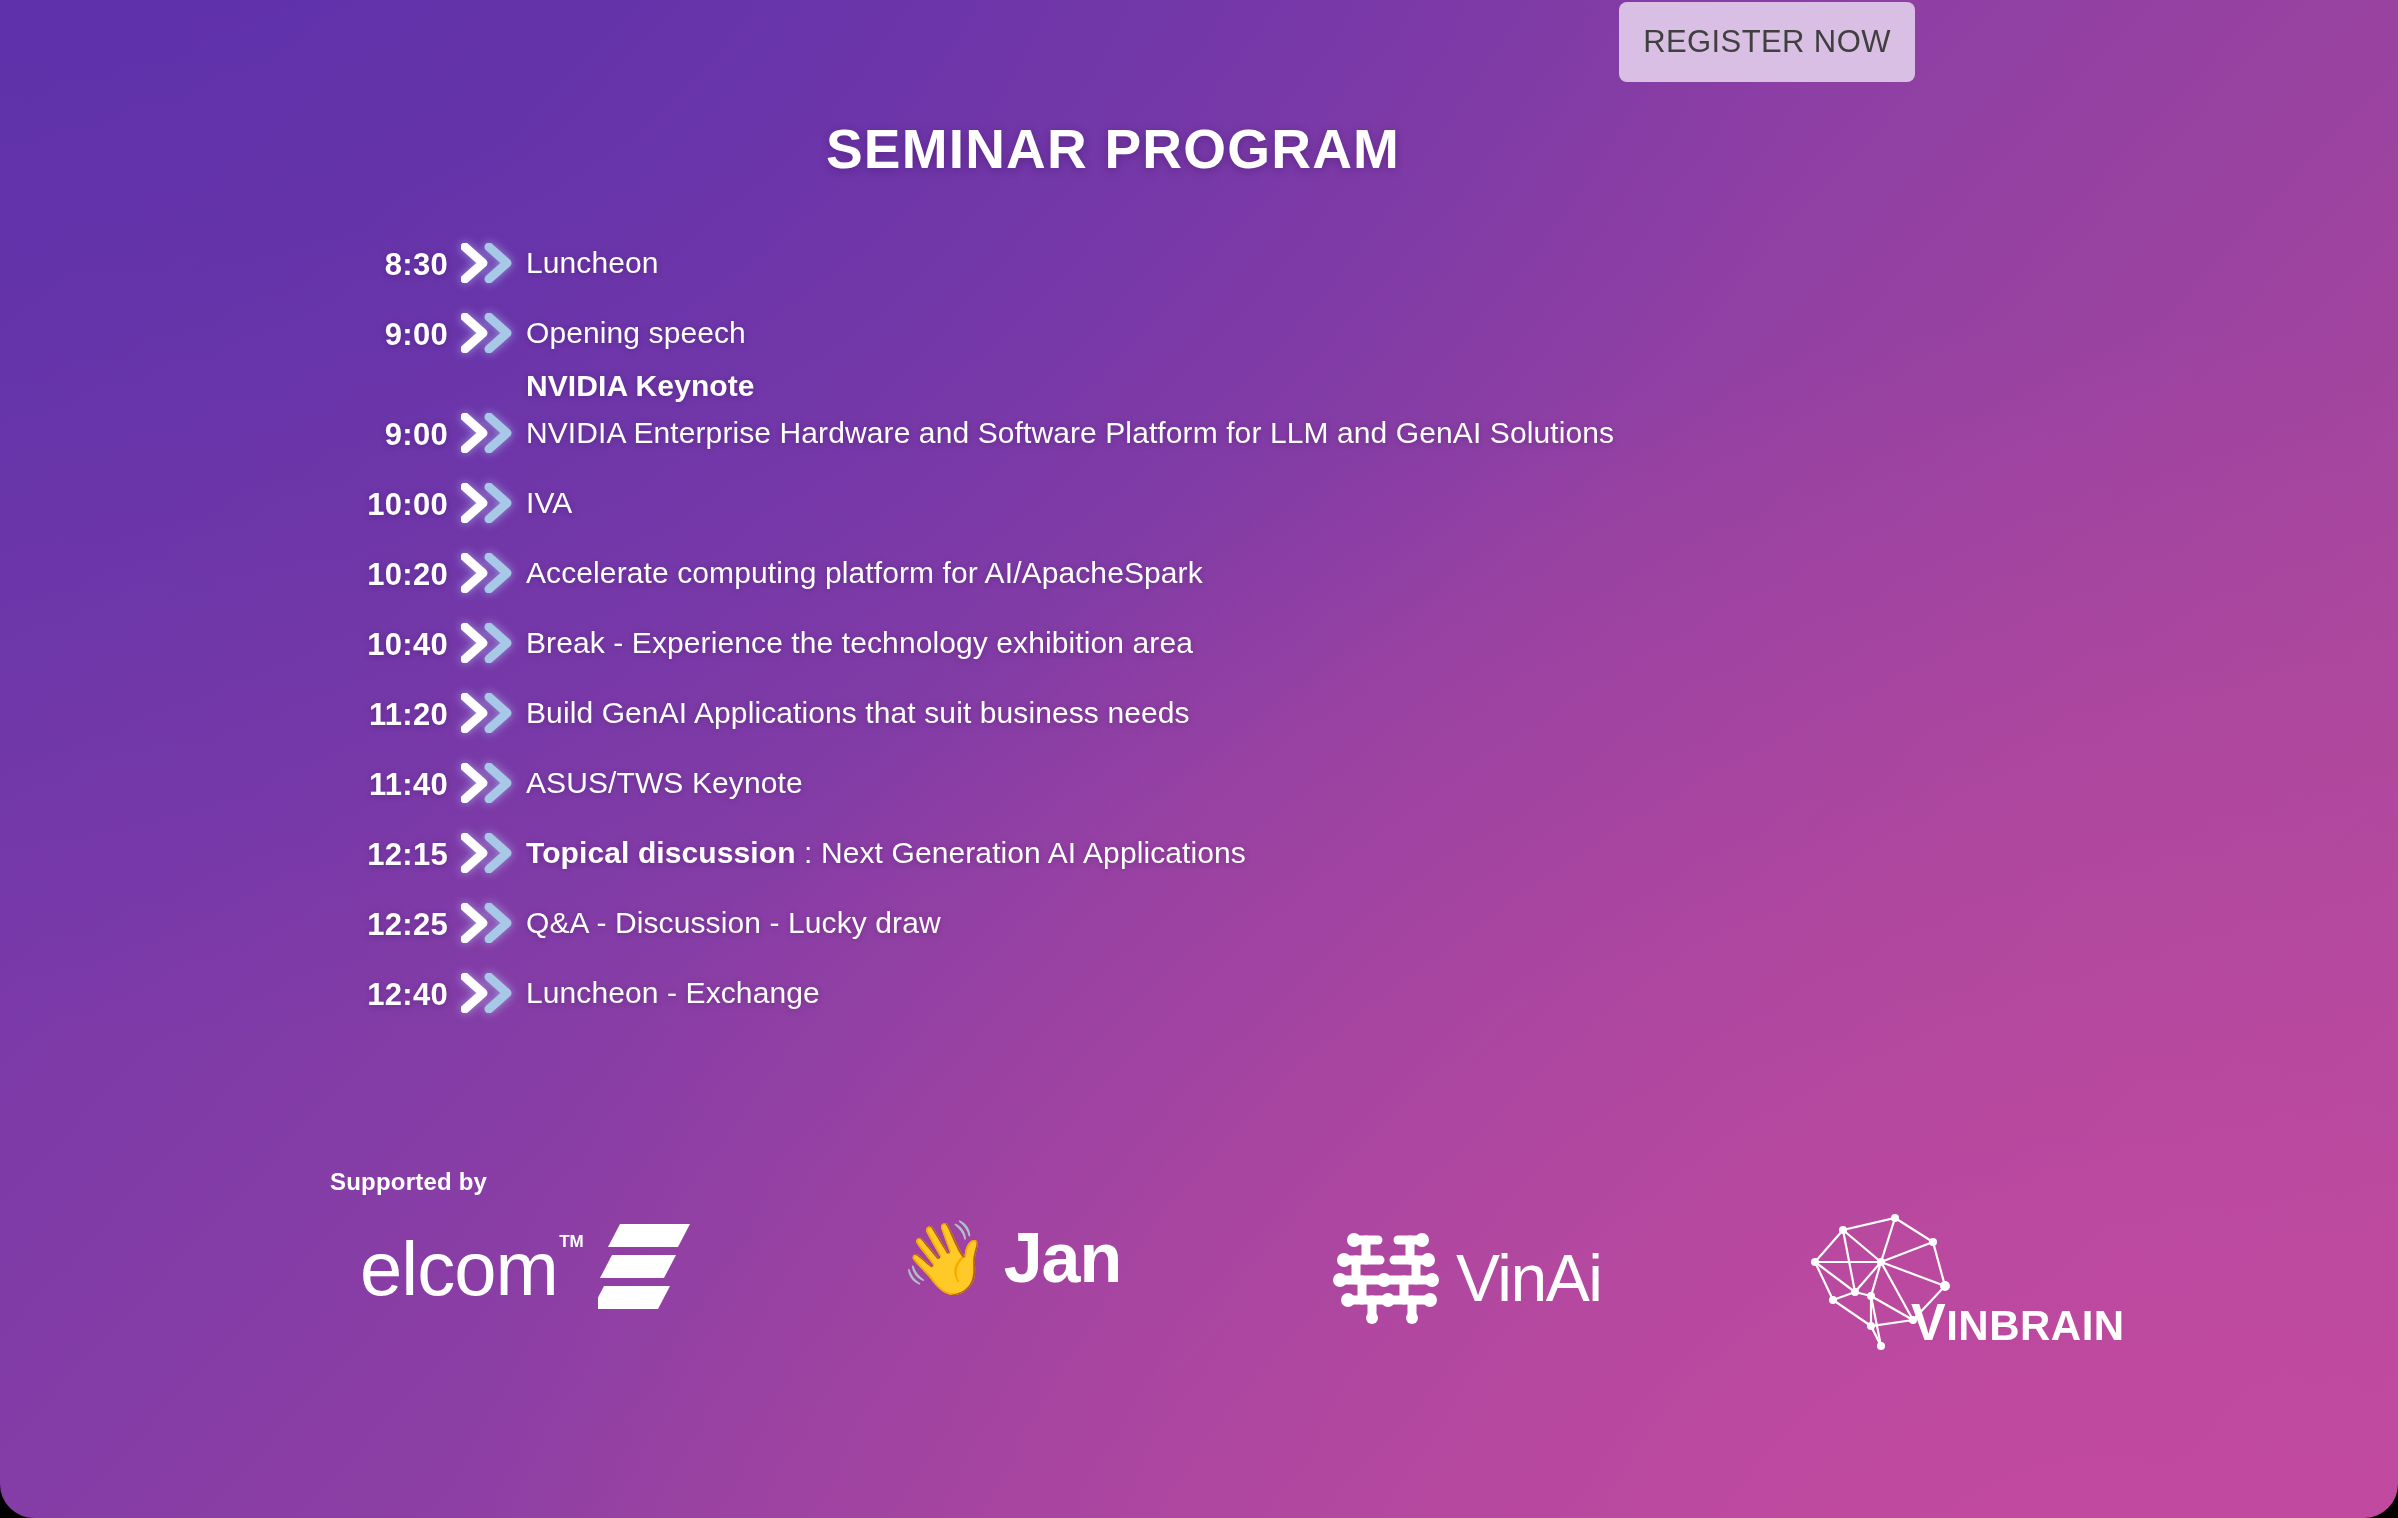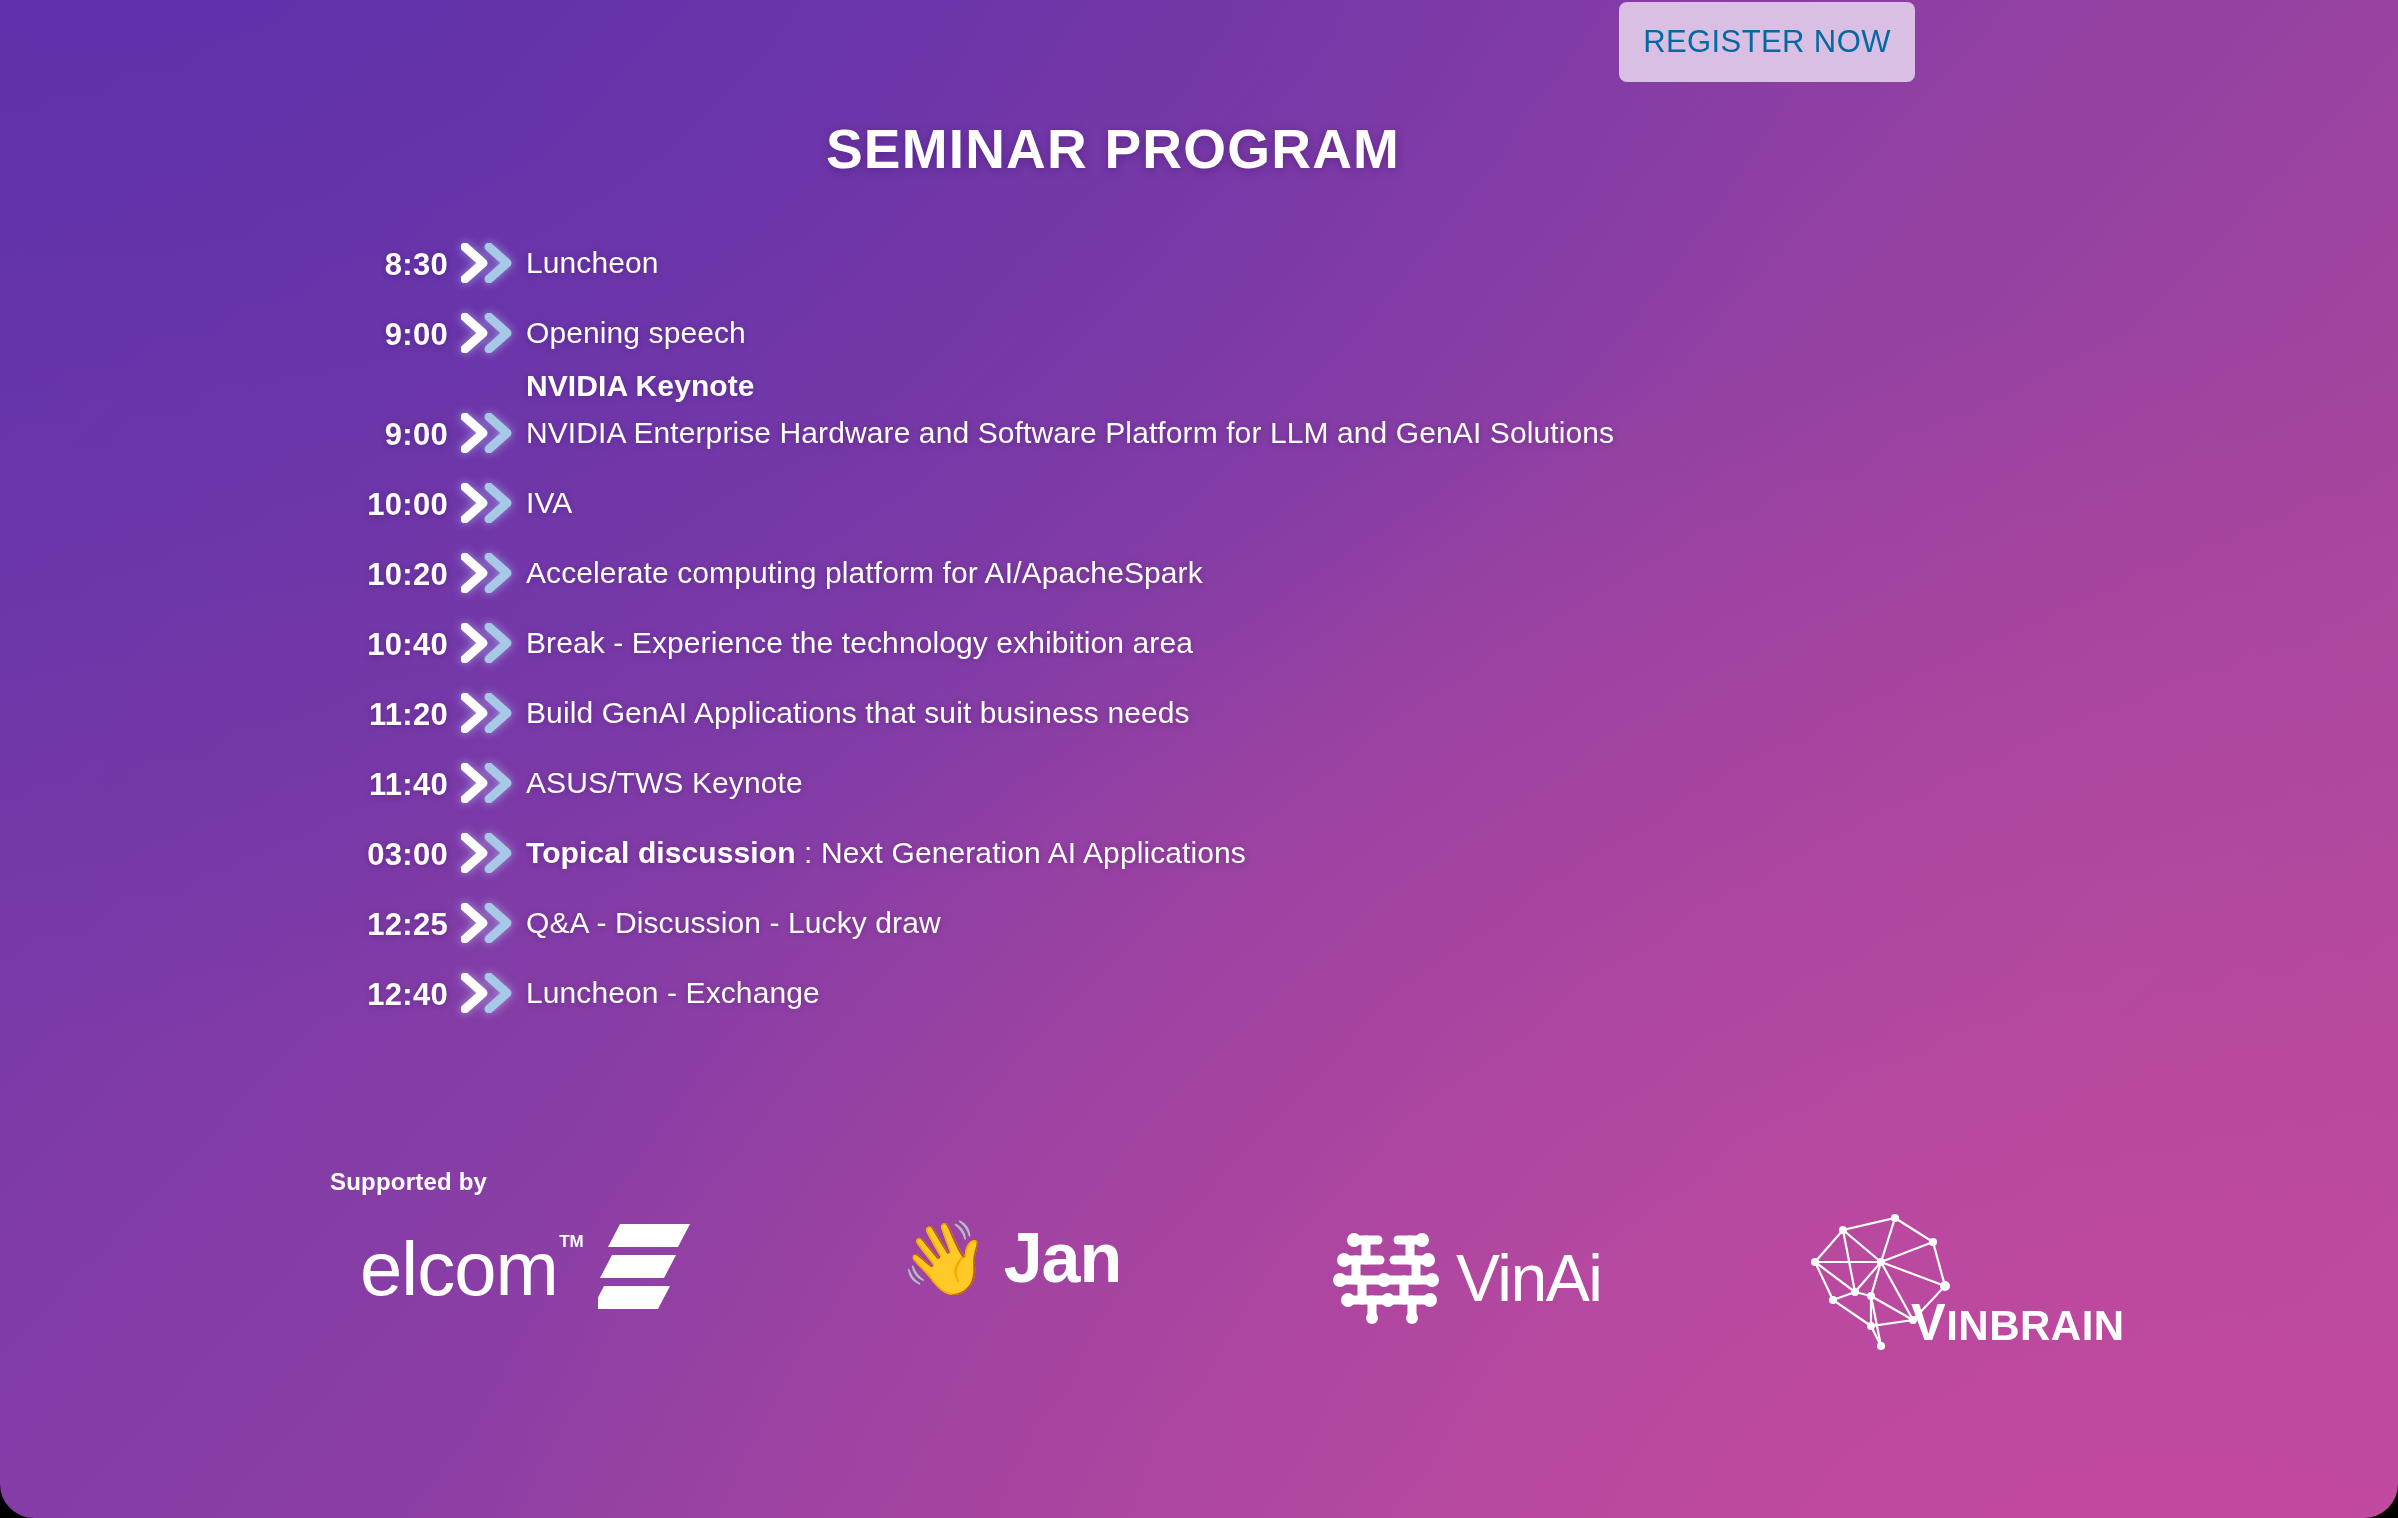--- a/index.html
+++ b/index.html
@@ -31,21 +31,21 @@
   
   .register-btn {
     position: absolute;
     top: 2px;
     left: 1619px;
     width: 296px;
     height: 80px;
     border: none;
     border-radius: 8px;
     background: #d9bfe3;
-    color: #0369a1;
+    color: #404040;
     font-family: "Liberation Sans", sans-serif;
     font-size: 31px;
     font-weight: 400;
     letter-spacing: 0.4px;
     cursor: pointer;
     line-height: 80px;
     text-align: center;
     padding: 0;
   }
 
@@ -268,21 +268,21 @@
         <div class="sched-time">11:40</div>
         <div class="chev">
           <svg width="52" height="40" viewBox="0 0 52 40" aria-hidden="true">
   <path d="M4,4 L22,20 L4,36" fill="none" stroke="#ffffff" stroke-width="9" stroke-linecap="round" stroke-linejoin="round"></path>
   <path d="M28,4 L46,20 L28,36" fill="none" stroke="#a8c8e8" stroke-width="9" stroke-linecap="round" stroke-linejoin="round"></path>
 </svg>
         </div>
         <div class="sched-text"><span>ASUS/TWS Keynote</span></div>
       </div>
       <div class="sched-row">
-        <div class="sched-time">03:00</div>
+        <div class="sched-time">12:15</div>
         <div class="chev">
           <svg width="52" height="40" viewBox="0 0 52 40" aria-hidden="true">
   <path d="M4,4 L22,20 L4,36" fill="none" stroke="#ffffff" stroke-width="9" stroke-linecap="round" stroke-linejoin="round"></path>
   <path d="M28,4 L46,20 L28,36" fill="none" stroke="#a8c8e8" stroke-width="9" stroke-linecap="round" stroke-linejoin="round"></path>
 </svg>
         </div>
         <div class="sched-text"><b>Topical discussion</b><span> : Next Generation AI Applications</span></div>
       </div>
       <div class="sched-row">
         <div class="sched-time">12:25</div>

